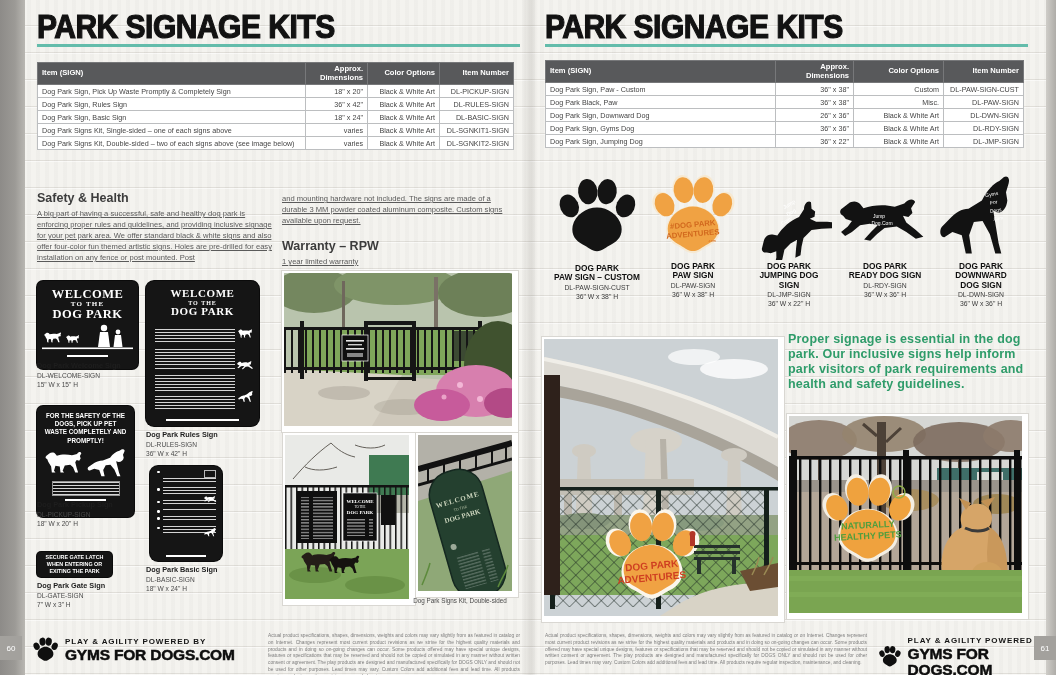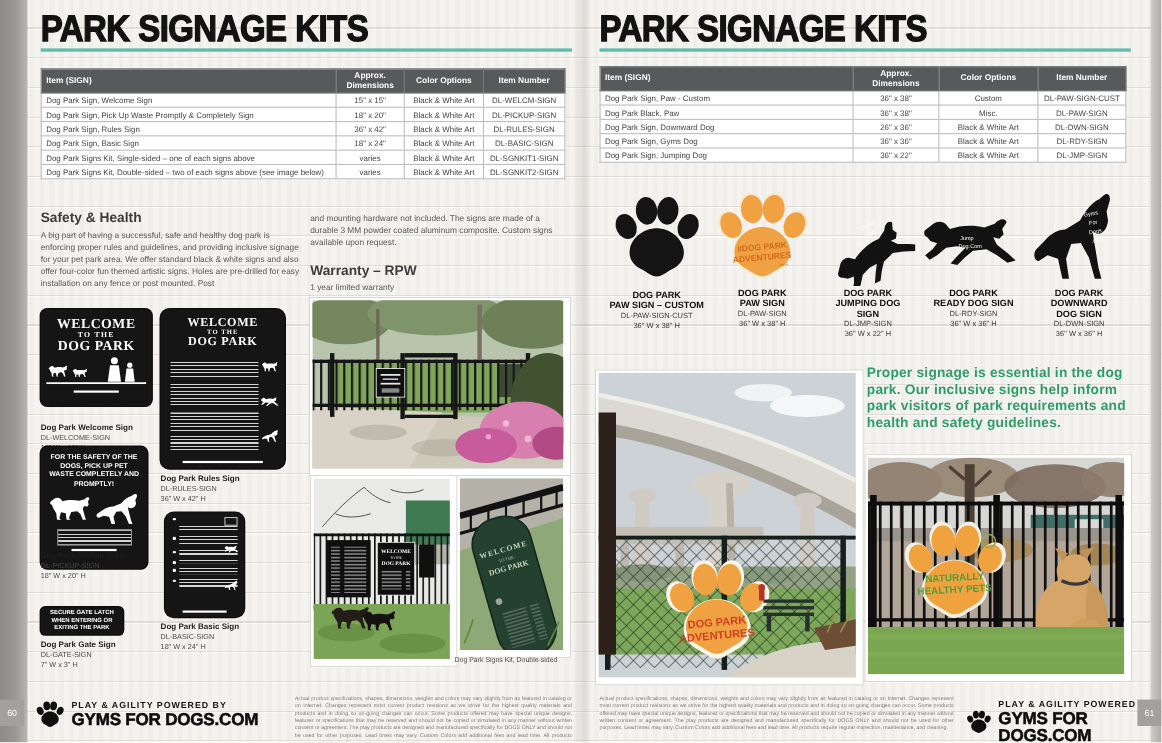--- a/index.html
+++ b/index.html
@@ -14,24 +14,24 @@
   .abs{position:absolute;}
   .spine-l{left:0;top:0;width:25px;height:675px;background:linear-gradient(90deg,#8d8b88,#9c9a96 60%,#b9b7b2);}
   .spine-r{left:1046px;top:0;width:10px;height:675px;background:linear-gradient(270deg,#aeaca8,#cfcdc8);}
   .fold{left:522px;top:0;width:16px;height:675px;background:linear-gradient(90deg,rgba(0,0,0,0),rgba(90,85,78,.14) 50%,rgba(0,0,0,0));}
   .pagenum{width:22px;height:24px;background:#a3a19d;color:#fff;font-size:8px;display:flex;align-items:center;justify-content:center;}
   .title{font-weight:bold;font-size:30px;letter-spacing:-.5px;color:#121212;-webkit-text-stroke:1.1px #121212;transform:scaleY(1.12);transform-origin:left top;white-space:nowrap;}
   .rule{height:2.5px;background:#63bcab;}
   table.cat{border-collapse:collapse;background:#fff;table-layout:fixed;}
   table.cat th{background:#58595b;color:#fff;font-size:7.6px;font-weight:bold;padding:2px 4px;border:1px solid #77787a;line-height:1.15;}
   table.cat td{font-size:7.2px;color:#454545;padding:1.5px 4px;border:1px solid #bcbec0;line-height:1.25;background:#fff;}
-  table.cat td.c, table.cat th.c{text-align:center;}
+  table.cat td.c, table.cat th.c{text-align:right;}
   table.cat th.l, table.cat td.l{text-align:left;}
   .h2{font-size:12.5px;font-weight:bold;color:#3c3c3c;}
-  .body{font-size:7.6px;line-height:1.45;color:#5a5a5a;}
+  .body{font-size:7.6px;line-height:1.45;color:#5a5a5a;text-decoration:underline;}
   .sign{background:#151515;color:#fff;border-radius:6px;overflow:hidden;text-align:center;box-shadow:0 0 0 1px #0b0b0b;}
   .srf{font-family:"Liberation Serif",serif;font-weight:bold;line-height:1.05;}
   .fl{background-image:repeating-linear-gradient(180deg,rgba(255,255,255,.82) 0 1px,rgba(0,0,0,0) 1px 3.1px);}
   .cap{font-size:6.6px;color:#4a4a4a;line-height:1.4;}
   .cap b{display:block;font-size:7.3px;color:#1e1e1e;}
   .pcap{text-align:center;font-size:6.8px;color:#3b3b3b;line-height:1.35;}
   .pcap .l{display:block;font-weight:bold;font-size:8.3px;color:#0f0f0f;line-height:1.12;}
   .photo{background:#fff;border:2px solid #fff;box-shadow:0 0 0 1px #d9d7d2;}
   .photo svg{display:block;}
   .note{font-size:12.5px;font-weight:bold;line-height:1.2;color:#2f9c6a;letter-spacing:.2px;}
@@ -96,26 +96,20 @@
         <col style="width:74px">
       </colgroup>
     <tbody>
         <tr>
       <th class="l">Item (SIGN)</th>
       <th class="c">Approx. Dimensions</th>
       <th class="c">Color Options</th>
       <th class="c">Item Number</th>
     </tr>
     <tr>
-          <td class="l">Dog Park Sign, Welcome Sign</td>
-          <td class="c">15" x 15"</td>
-          <td class="c">Black &amp; White Art</td>
-          <td class="c">DL-WELCM-SIGN</td>
-        </tr>
-    <tr>
           <td class="l">Dog Park Sign, Pick Up Waste Promptly &amp; Completely Sign</td>
           <td class="c">18" x 20"</td>
           <td class="c">Black &amp; White Art</td>
           <td class="c">DL-PICKUP-SIGN</td>
         </tr>
     <tr>
           <td class="l">Dog Park Sign, Rules Sign</td>
           <td class="c">36" x 42"</td>
           <td class="c">Black &amp; White Art</td>
           <td class="c">DL-RULES-SIGN</td>
@@ -159,21 +153,21 @@
           <path d="M58 9 H66 L68 24 H56 Z"></path>
         </g>
       <g fill="#fff">
           <circle cx="76" cy="9" r="2.4"></circle>
           <path d="M73 12 H79 L80.5 24 H71.5 Z"></path>
         </g>
       <rect x="0" y="24.5" width="91" height="1.6" fill="#fff"></rect>
     </svg>
     <div style="height:2.5px;background:#fff;margin:2px 30px 0"></div>
   </div>
-  <div class="cap abs" style="left:37px;top:384px;width:105px;">
+  <div class="cap abs" style="left:37px;top:361px;width:105px;">
     <b>Dog Park Welcome Sign</b>
     <span>DL-WELCOME-SIGN</span><br>
     <span>15" W x 15" H</span>
   </div>
 
   <div class="sign abs" style="left:37px;top:406px;width:97px;height:111px;">
     <div style="font-size:6.3px;font-weight:bold;line-height:1.3;padding:6px 7px 0;">FOR THE SAFETY OF THE DOGS, PICK UP PET WASTE COMPLETELY AND PROMPTLY!</div>
     <svg width="85" height="33" viewBox="0 0 85 33" style="margin:2px auto 0;display:block">
       <use href="#dog-stand" fill="#fff" transform="translate(2,4) scale(0.36)"></use>
       <use href="#dog-bow" fill="#fff" transform="translate(44,2) scale(0.36)"></use>

